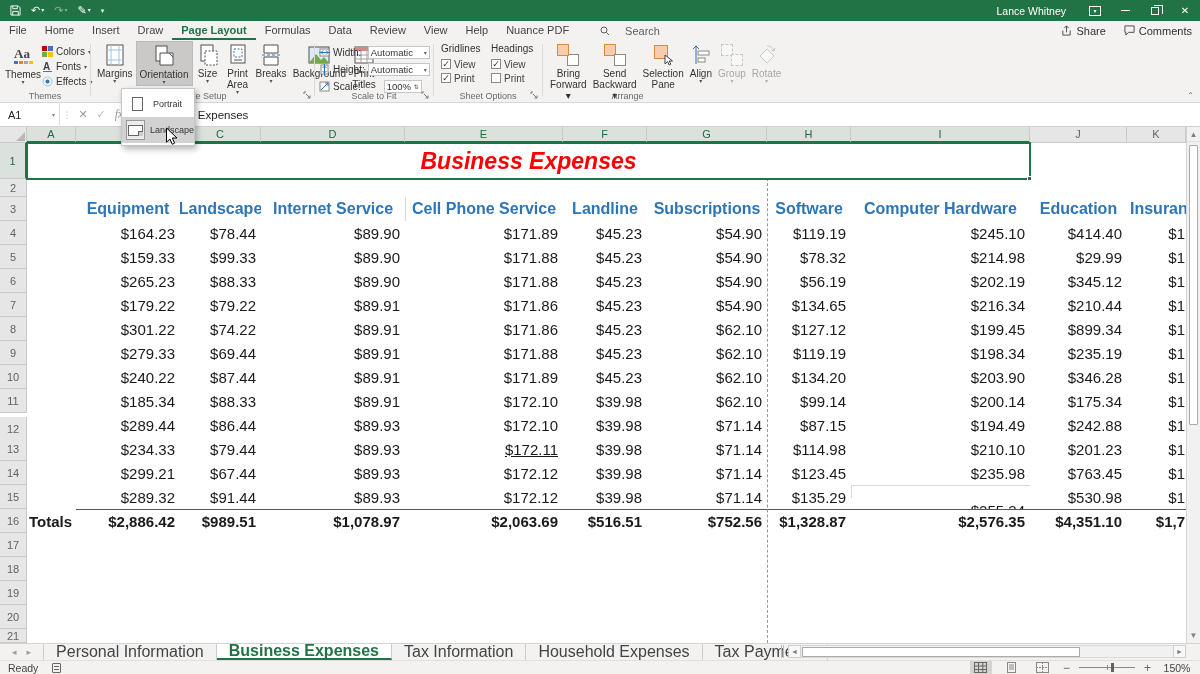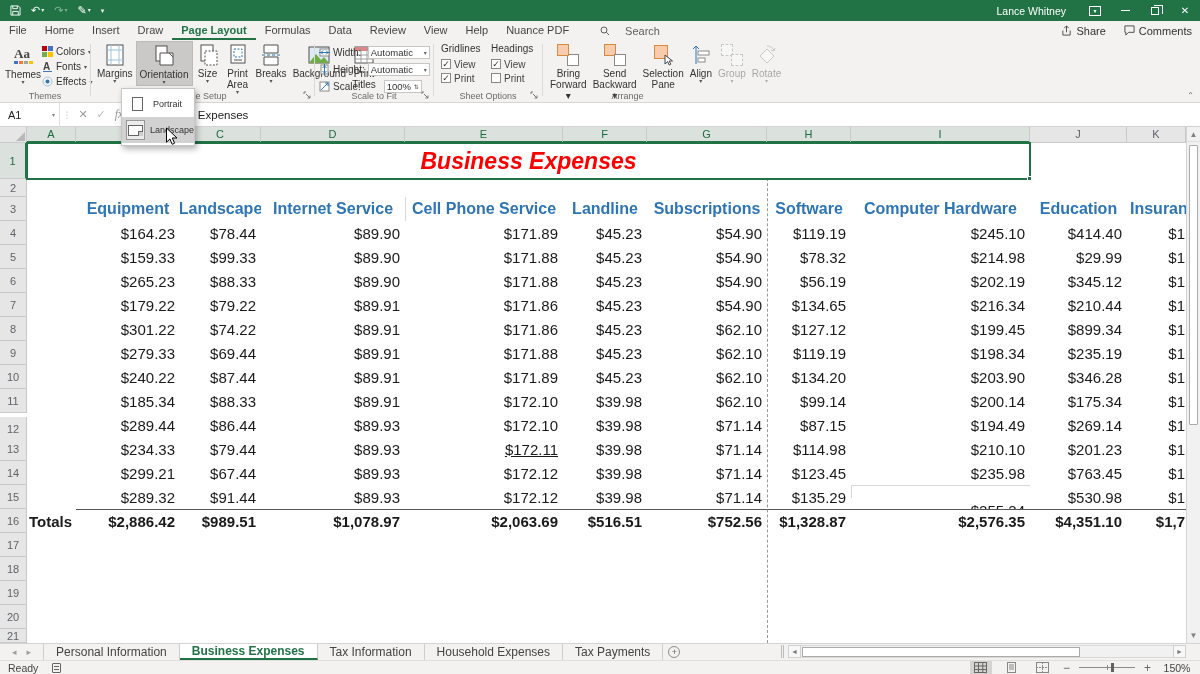--- a/index.html
+++ b/index.html
@@ -98,21 +98,21 @@
 
 
 .vscroll{position:absolute;right:0;top:127px;width:14px;height:516px;background:#f1f1f1;border-left:1px solid #d4d4d4}
 .vs-up{height:15px;text-align:center;font-size:8px;color:#808080;line-height:15px;border-bottom:1px solid #e0e0e0}
 .vs-thumb{position:absolute;left:2px;right:2px;top:18px;height:280px;background:#fff;border:1px solid #ababab;border-radius:1px}
 .vs-down{position:absolute;bottom:0;left:0;right:0;height:15px;text-align:center;font-size:8px;color:#808080;line-height:15px}
 
 
 .tabbar{position:absolute;left:0;top:643px;width:1200px;height:17px;background:#f3f2f1;border-top:1px solid #d4d4d4;display:flex;align-items:stretch}
 .stnav{display:flex;align-items:center;gap:10px;padding:0 12px;color:#9d9d9d;font-size:9px}
-.stab{display:flex;align-items:center;padding:0 12px;font-size:12px;color:#444;border-right:1px solid #cfcdcb;background:#f3f2f1}
+.stab{display:flex;align-items:center;padding:0 12px;font-size:16px;color:#444;border-right:1px solid #cfcdcb;background:#f3f2f1}
 .stab.first{border-left:1px solid #cfcdcb}
 .stab.active{background:#fff;color:#217346;font-weight:bold;border-bottom:2px solid #217346}
 .addsheet{width:22px;display:flex;align-items:center;justify-content:center;color:#666}
 .addsheet .circ{width:12px;height:12px;border:1px solid #8a8a8a;border-radius:50%;font-size:9px;line-height:10px;text-align:center;color:#666}
 .hscroll{position:absolute;right:14px;top:645px;width:398px;height:13px;display:flex;align-items:center}
 .hs-arrow{width:13px;height:13px;border:1px solid #d0d0d0;background:#f7f7f7;font-size:7px;color:#777;text-align:center;line-height:12px}
 .hs-track{flex:1;height:13px;background:#f1f1f1;border-top:1px solid #d8d8d8;border-bottom:1px solid #d8d8d8;position:relative}
 .hs-thumb{position:absolute;left:1px;top:1px;height:10px;width:278px;background:#fff;border:1px solid #ababab}
 .splitbar{position:absolute;right:416px;top:645px;width:3px;height:13px;border-left:1px solid #bbb;border-right:1px solid #bbb}
 
@@ -650,21 +650,21 @@
     <div class="cell num kpart" style="left: 1127px; top: 262px; width: 60px; height: 25px;">$1</div>
     <div class="cell" style="left: 27px; top: 286px; width: 50px; height: 25px;"></div>
     <div class="cell num" style="left: 76px; top: 286px; width: 105px; height: 25px;">$289.44</div>
     <div class="cell num" style="left: 180px; top: 286px; width: 82px; height: 25px;">$86.44</div>
     <div class="cell num" style="left: 261px; top: 286px; width: 145px; height: 25px;">$89.93</div>
     <div class="cell num" style="left: 405px; top: 286px; width: 159px; height: 25px;">$172.10</div>
     <div class="cell num" style="left: 563px; top: 286px; width: 85px; height: 25px;">$39.98</div>
     <div class="cell num" style="left: 647px; top: 286px; width: 121px; height: 25px;">$71.14</div>
     <div class="cell num" style="left: 767px; top: 286px; width: 85px; height: 25px;">$87.15</div>
     <div class="cell num" style="left: 851px; top: 286px; width: 180px; height: 25px;">$194.49</div>
-    <div class="cell num" style="left: 1030px; top: 286px; width: 98px; height: 25px;">$269.14</div>
+    <div class="cell num" style="left: 1030px; top: 286px; width: 98px; height: 25px;">$242.88</div>
     <div class="cell num kpart" style="left: 1127px; top: 286px; width: 60px; height: 25px;">$1</div>
     <div class="cell" style="left: 27px; top: 310px; width: 50px; height: 25px;"></div>
     <div class="cell num" style="left: 76px; top: 310px; width: 105px; height: 25px;">$234.33</div>
     <div class="cell num" style="left: 180px; top: 310px; width: 82px; height: 25px;">$79.44</div>
     <div class="cell num" style="left: 261px; top: 310px; width: 145px; height: 25px;">$89.93</div>
     <div class="cell num" style="left: 405px; top: 310px; width: 159px; height: 25px; text-decoration: underline;">$172.11</div>
     <div class="cell num" style="left: 563px; top: 310px; width: 85px; height: 25px;">$39.98</div>
     <div class="cell num" style="left: 647px; top: 310px; width: 121px; height: 25px;">$71.14</div>
     <div class="cell num" style="left: 767px; top: 310px; width: 85px; height: 25px;">$114.98</div>
     <div class="cell num" style="left: 851px; top: 310px; width: 180px; height: 25px;">$210.10</div>

